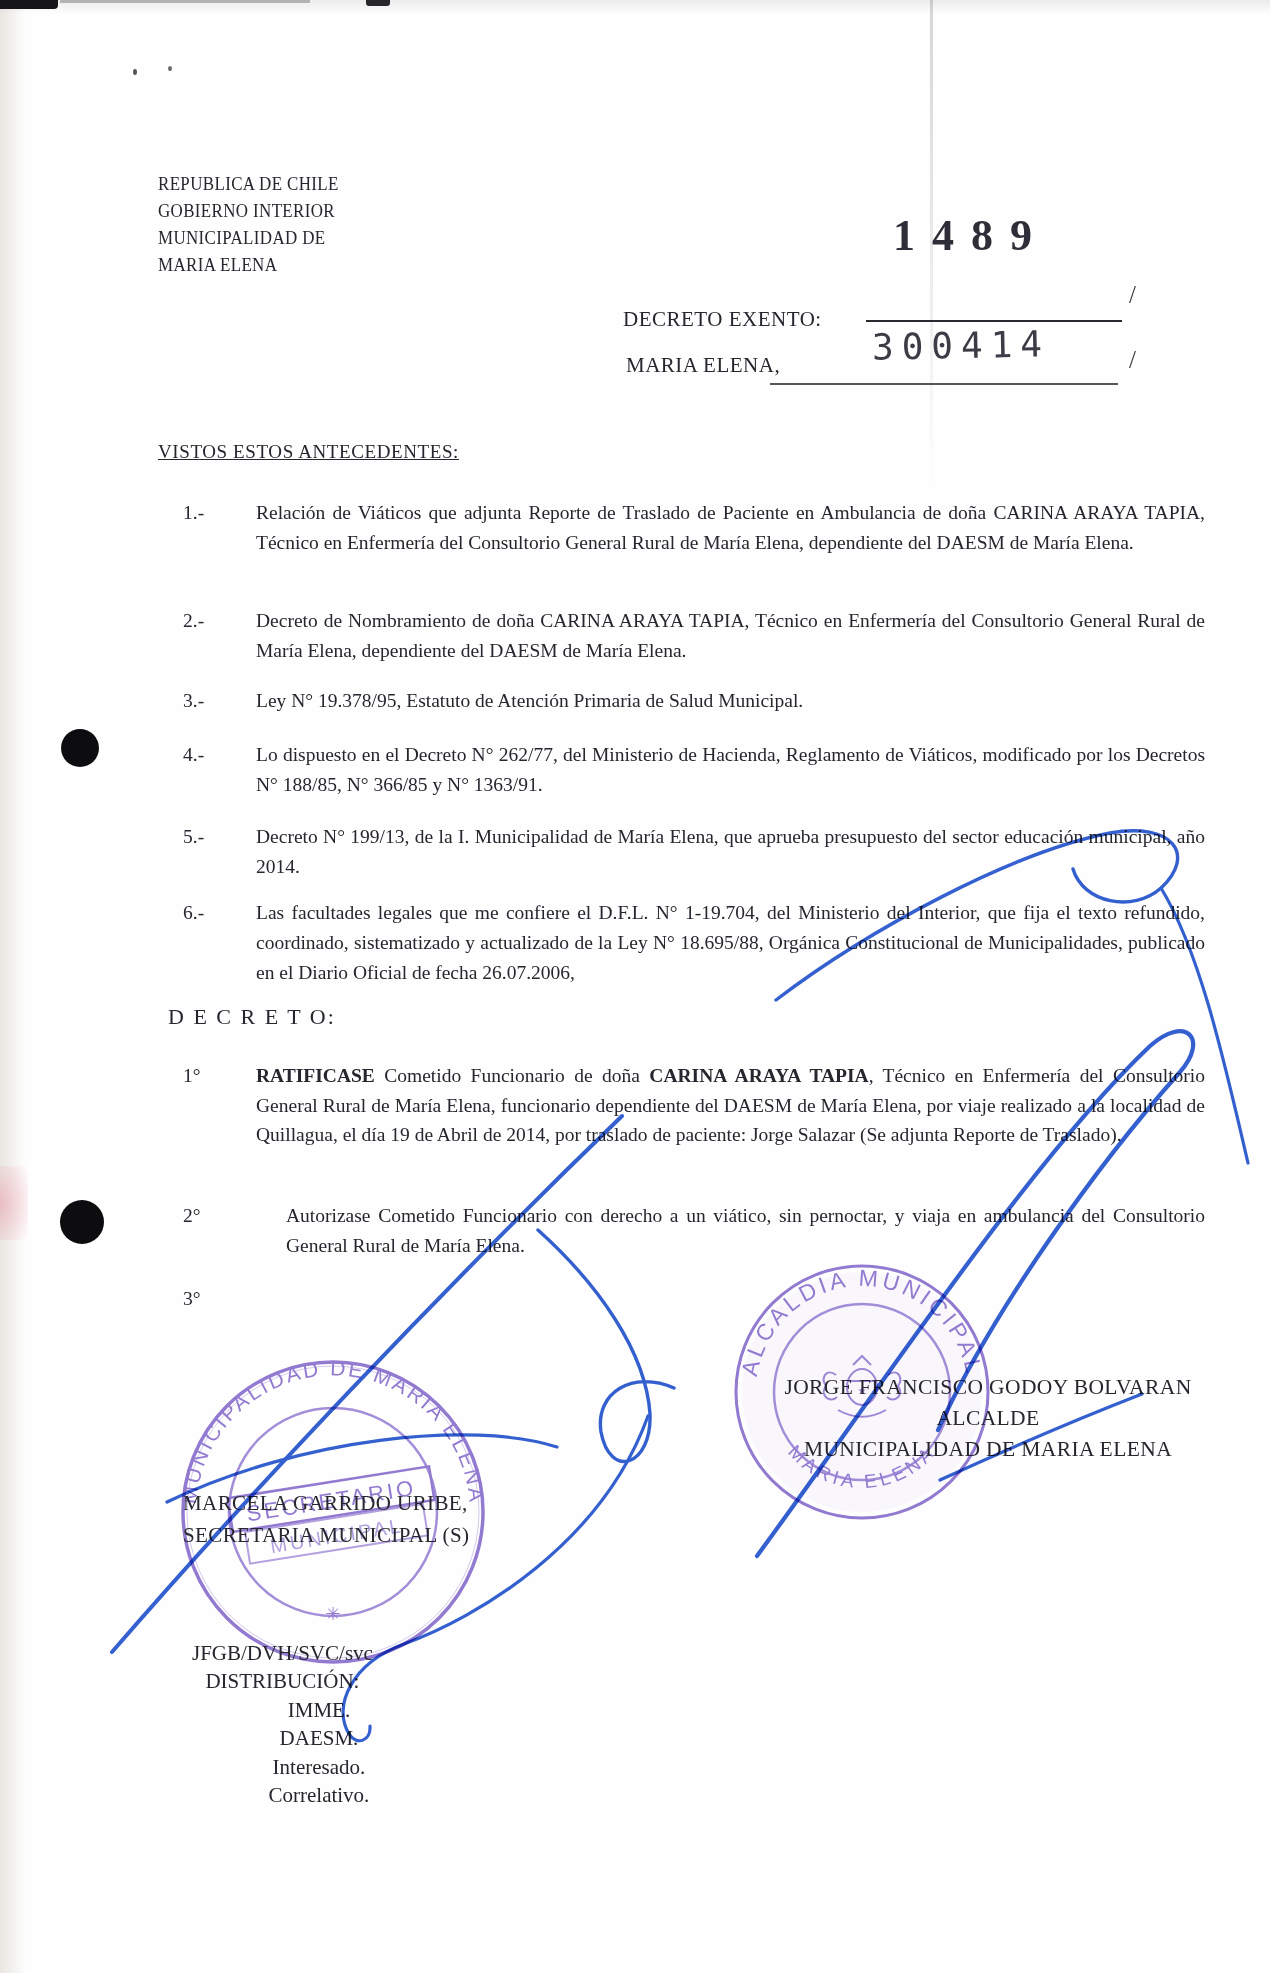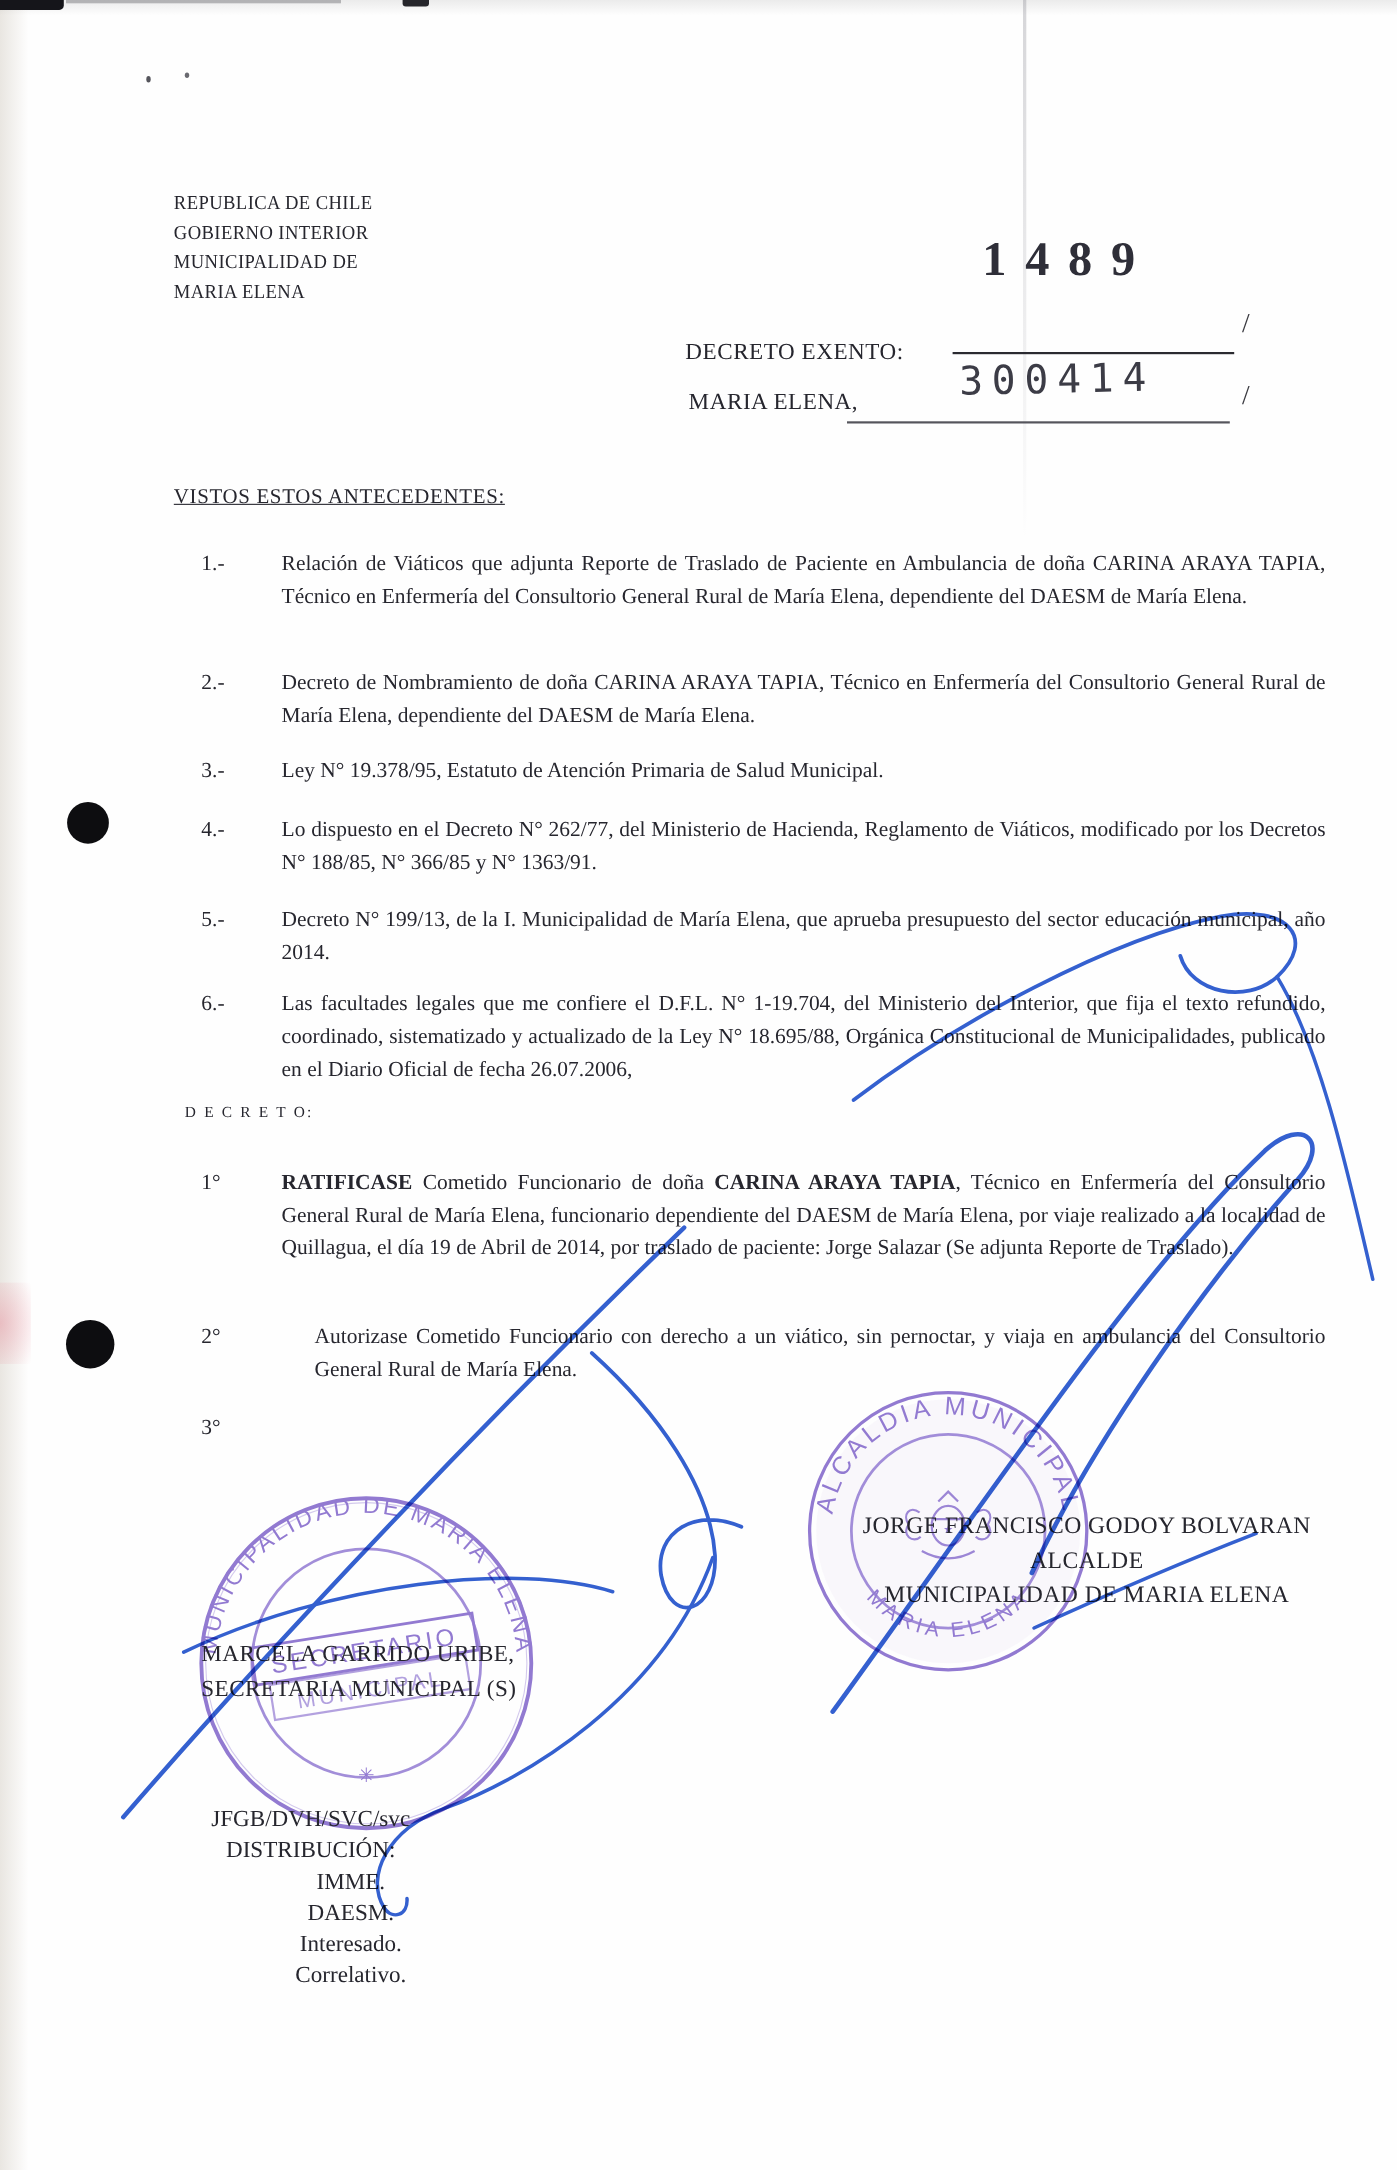--- a/index.html
+++ b/index.html
@@ -41,21 +41,21 @@
   .folio-stamp{position:absolute;left:872px;top:325px;
     font-family:"DejaVu Sans Mono",monospace;font-size:36px;font-weight:500;
     letter-spacing:8px;color:#3c3c46;transform:rotate(-1.2deg);white-space:nowrap;}
   .place-label{position:absolute;left:626px;top:353px;font-size:21px;letter-spacing:.5px;white-space:nowrap;}
 
   .vistos-heading{position:absolute;left:158px;top:441px;font-size:19px;letter-spacing:.6px;white-space:nowrap;text-decoration:underline;}
   .v-item{position:absolute;left:183px;width:1022px;font-size:19.5px;line-height:30px;}
   .v-item .num{position:absolute;left:0;top:0;}
   .v-item .txt{margin-left:73px;text-align:justify;}
   .v-item .txt.ind2{margin-left:103px;}
-  .decreto-heading{position:absolute;left:168px;top:1004px;font-size:14px;letter-spacing:2px;white-space:nowrap;}
+  .decreto-heading{position:absolute;left:168px;top:1004px;font-size:22px;letter-spacing:2px;white-space:nowrap;}
   .d1 .txt{line-height:29.5px;}
 
   .sig-right{position:absolute;left:770px;top:1372px;width:436px;text-align:center;
     font-size:21.5px;line-height:31px;letter-spacing:.4px;}
   .sig-left{position:absolute;left:183px;top:1487px;font-size:21px;line-height:32px;letter-spacing:.4px;white-space:nowrap;}
   .footer{position:absolute;left:192px;top:1639px;font-size:21px;line-height:28.4px;text-align:center;}
   .footer .ind{padding-left:73px;}
 
   .stamp{position:absolute;mix-blend-mode:multiply;opacity:.88;}
   .pen{position:absolute;left:0;top:0;mix-blend-mode:multiply;pointer-events:none;}

